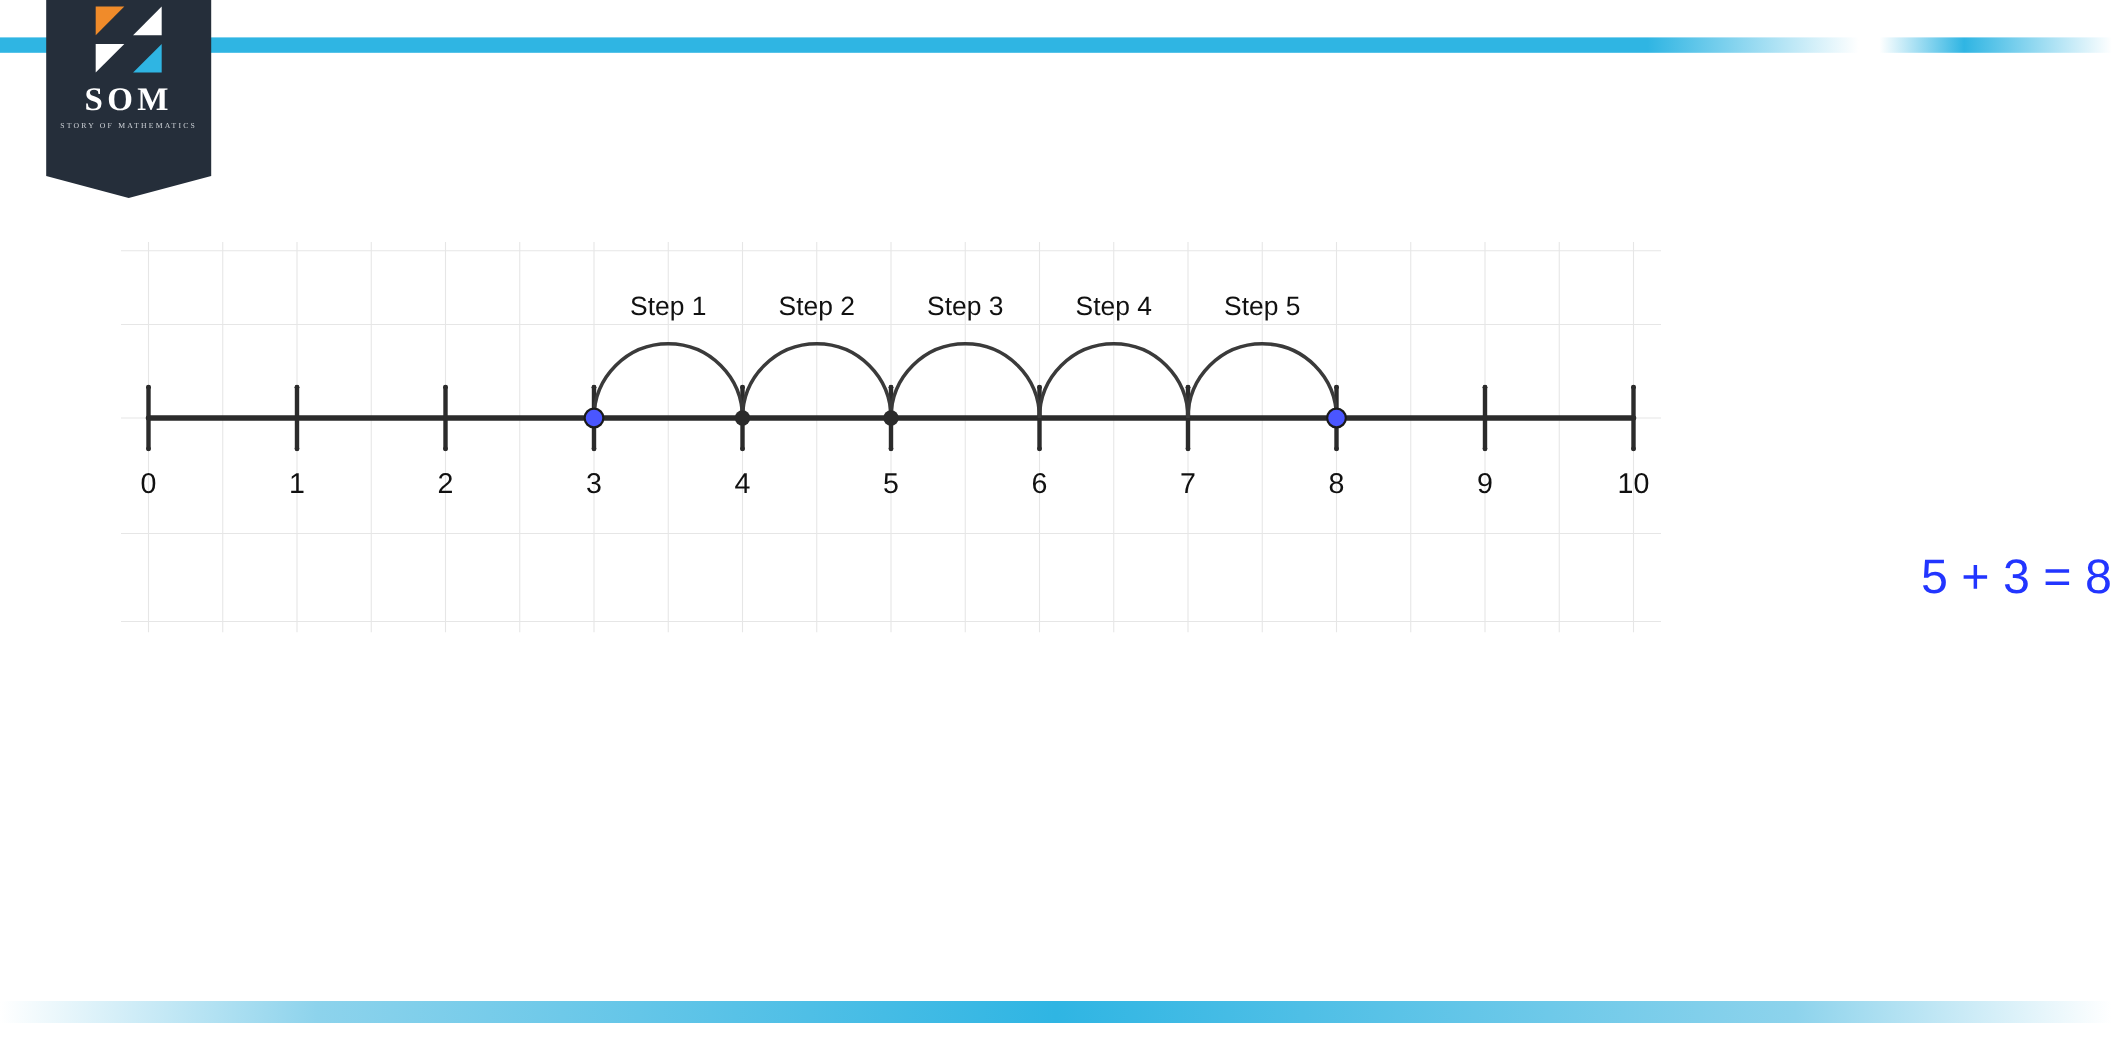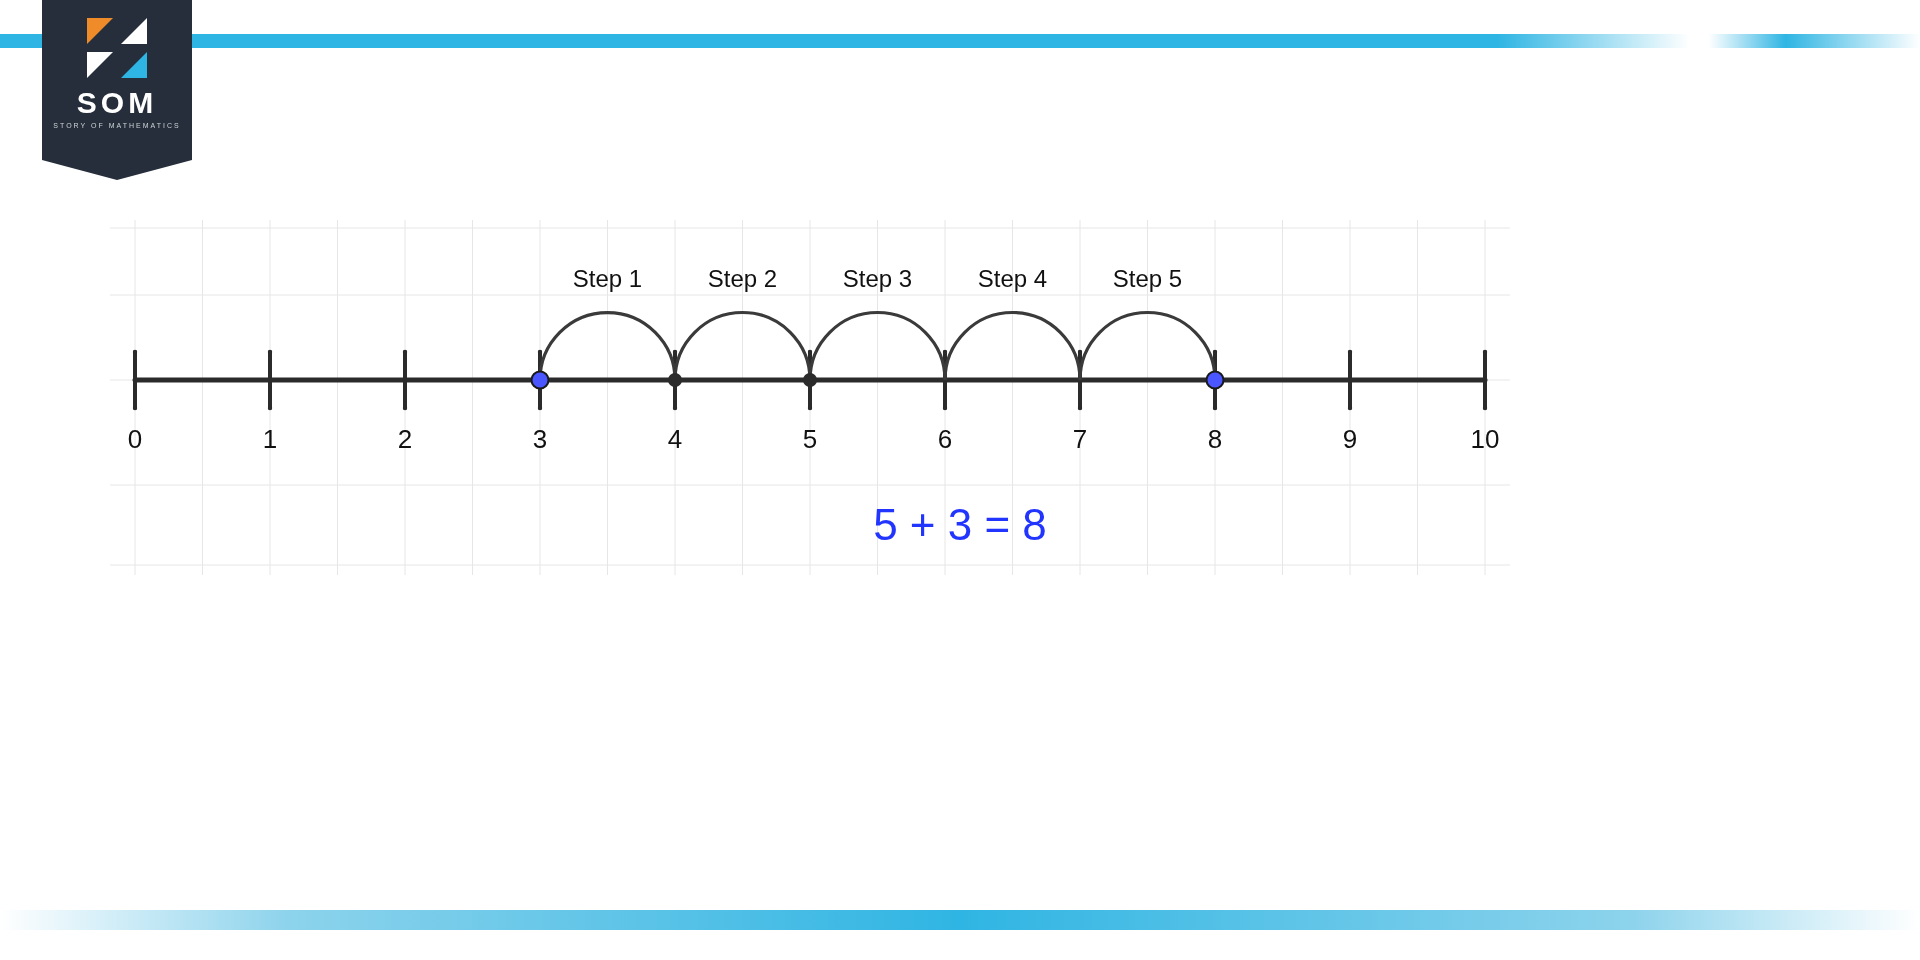--- a/index.html
+++ b/index.html
@@ -40,22 +40,23 @@
     position: absolute;
     top: 0;
     left: 42px;
     width: 150px;
     height: 160px;
     background: #252e3a;
     display: flex;
     flex-direction: column;
     align-items: center;
     justify-content: flex-start;
-    padding-top: 18px;
+    padding-top: 6px;
     box-sizing: border-box;
+    font-family: Liberation Serif, serif;
   }
   .shield::after {
     content: "";
     position: absolute;
     bottom: -20px;
     left: 0;
     width: 0;
     height: 0;
     border-left: 75px solid transparent;
     border-right: 75px solid transparent;
@@ -110,21 +111,21 @@
     width: 1400px;
     height: 355px;
   }
   svg { display: block; }
 
   .equation {
     position: absolute;
     top: 500px;
     left: 0;
     width: 1920px;
-    text-align: center;
+    text-align: right;
     color: #2235ff;
     font-size: 44px;
     font-family: Arial, Helvetica, sans-serif;
   }
 </style>
 </head>
 <body>
 
 <div class="top-bar"></div>
 <div class="bottom-bar"></div>

